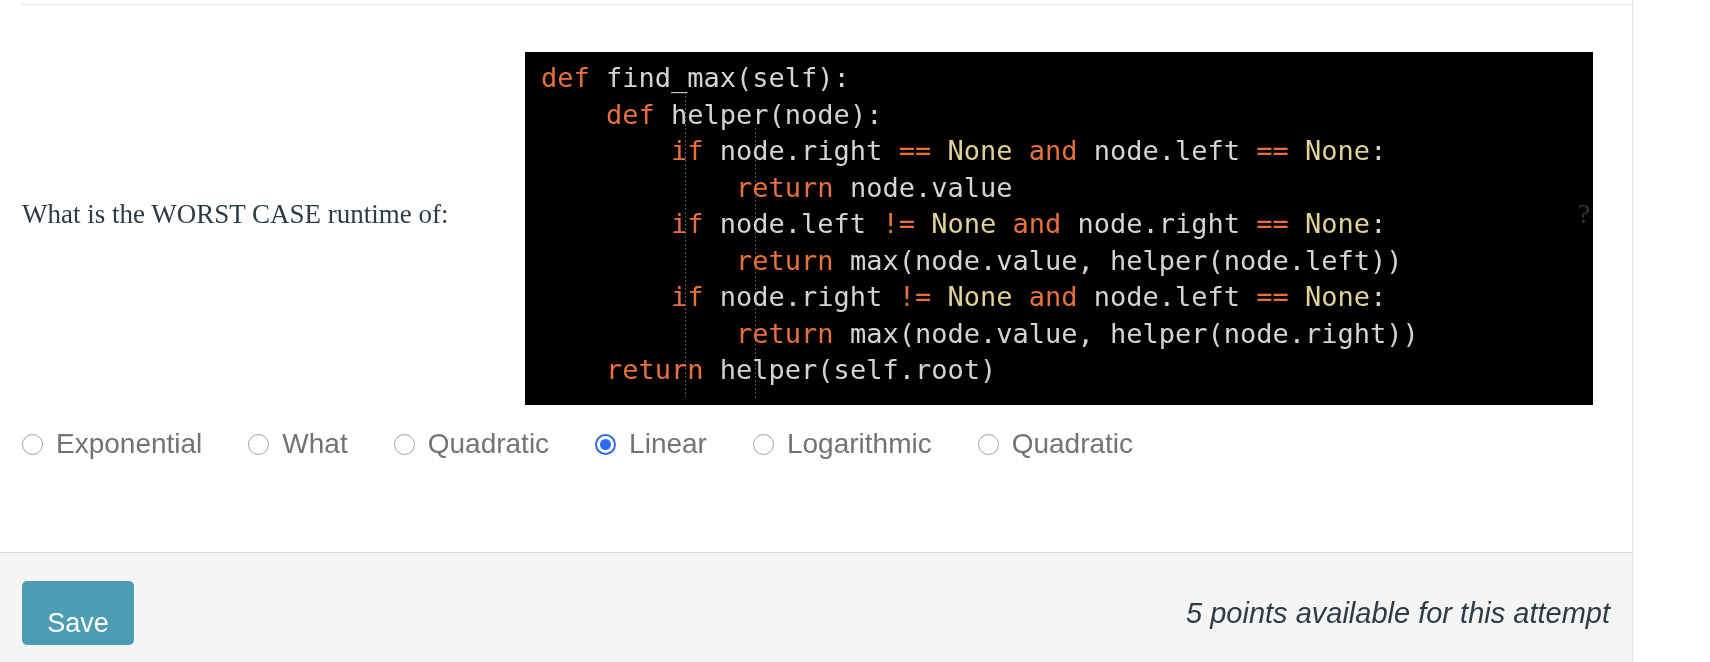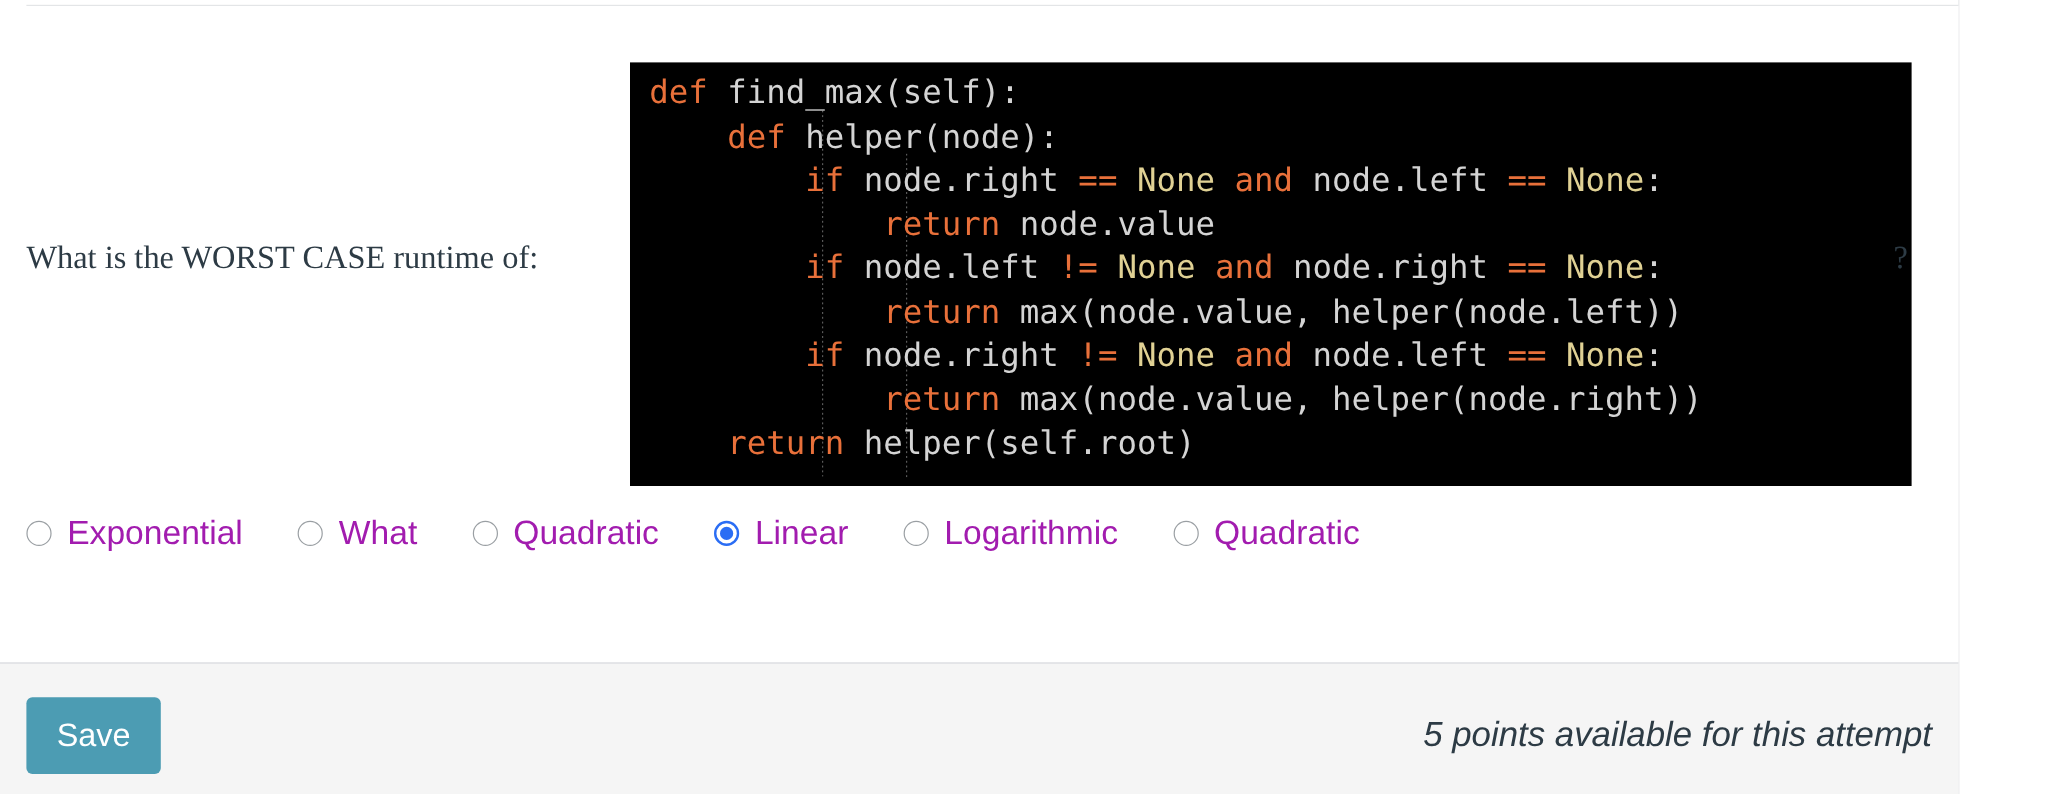--- a/index.html
+++ b/index.html
@@ -137,21 +137,21 @@
     height: 11px;
     margin-left: -5.5px;
     margin-top: -5.5px;
     border-radius: 50%;
     background: #2a6df4;
   }
   .answer-label {
     margin-left: 13px;
     font-size: 28px;
     line-height: 30px;
-    color: #a21caf;
+    color: #737373;
     white-space: nowrap;
   }
 
   
   #footer {
     position: absolute;
     left: 0;
     top: 552px;
     width: 1632px;
     height: 110px;
@@ -166,21 +166,21 @@
     width: 112px;
     height: 64px;
     border: none;
     border-radius: 5px;
     background: #4c9cb3;
     color: #ffffff;
     font-family: "Liberation Sans", sans-serif;
     font-size: 27px;
     line-height: 64px;
     text-align: center;
-    padding: 0;
+    padding: 10px;
     cursor: pointer;
   }
   #points-note {
     position: absolute;
     right: 22px;
     top: 44px;
     font-size: 29px;
     font-style: italic;
     color: #2d3b45;
     white-space: nowrap;

